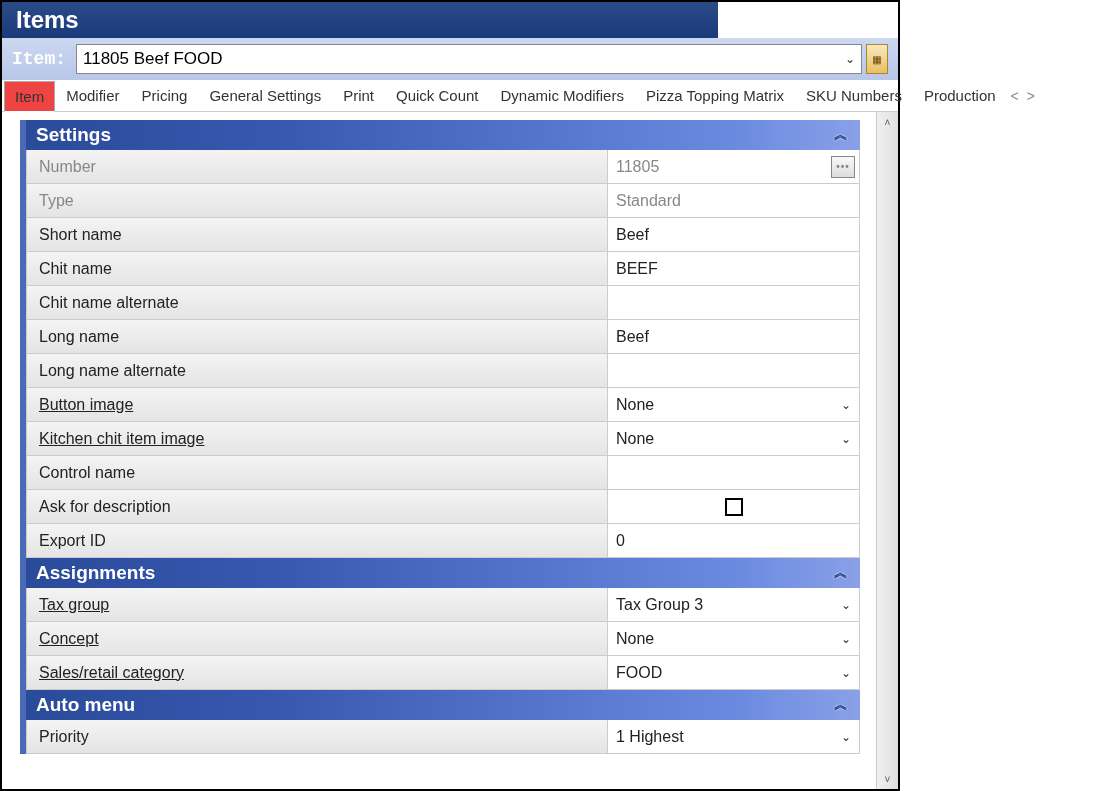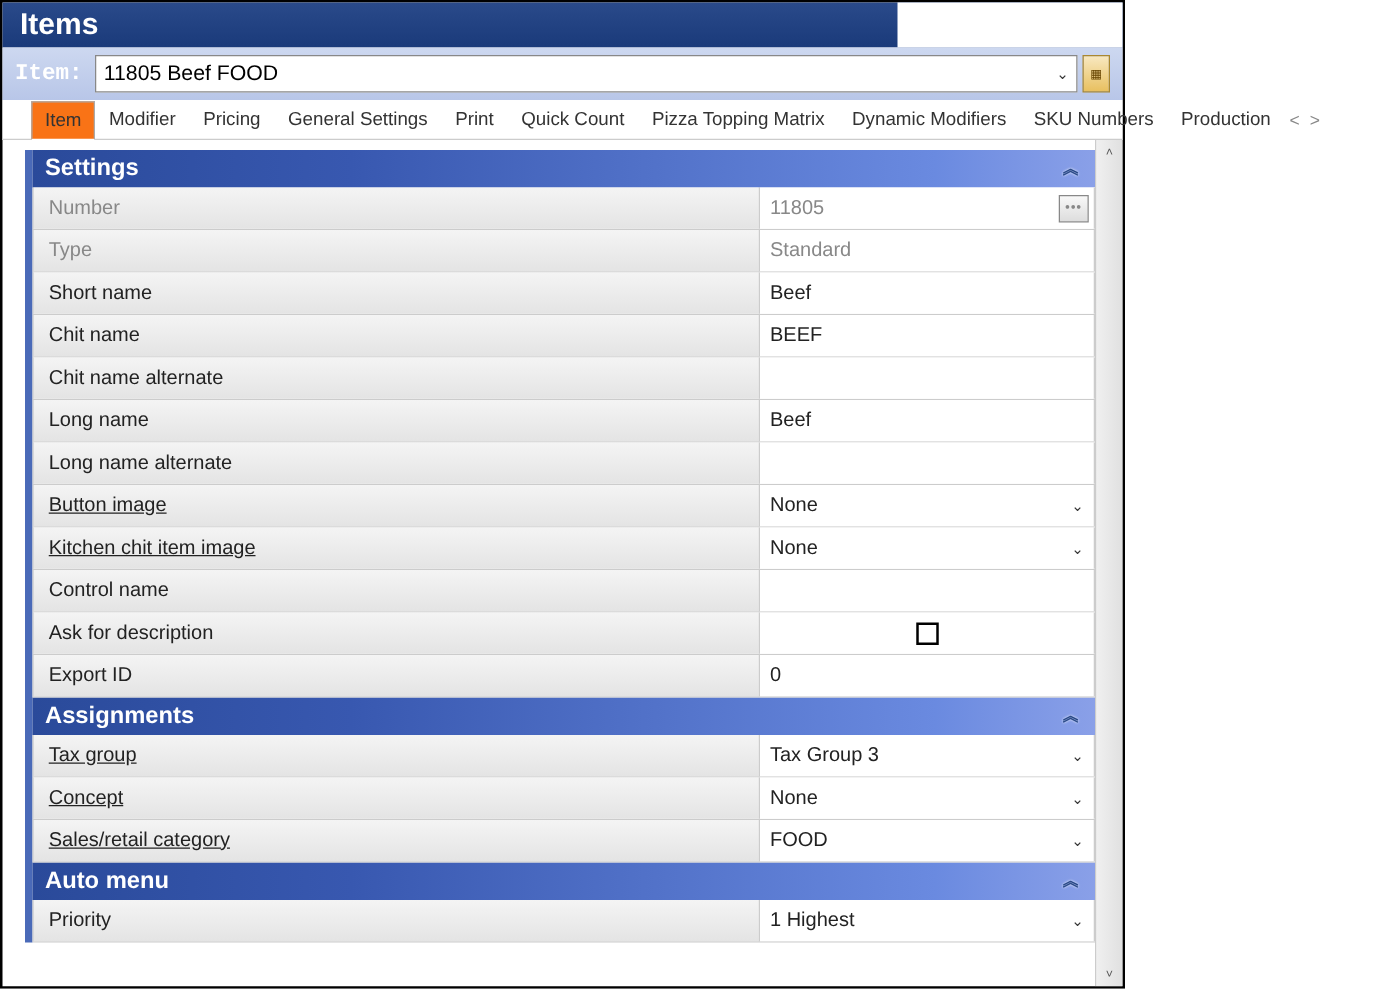--- a/index.html
+++ b/index.html
@@ -8,24 +8,24 @@
 .titlebar { background: linear-gradient(to bottom, #2a4a8a, #1a3a7a); display: flex; align-items: center; height: 36px; }
 .titlebar-title { color: #fff; font-size: 24px; font-weight: bold; padding: 0 14px; }
 .titlebar-right { margin-left: auto; background: #fff; width: 180px; height: 100%; }
 .item-row { background: linear-gradient(to bottom, #cdd8f0, #b8c6e8); padding: 6px 10px; display: flex; align-items: center; }
 .item-label { color: #fff; font-size: 18px; font-weight: bold; margin-right: 10px; font-family: Liberation Mono, monospace; }
 .item-select { flex: 1; height: 30px; border: 1px solid #888; background: #fff; font-size: 17px; padding: 2px 6px; display: flex; align-items: center; justify-content: space-between; gap: 24px; }
 .item-select .chev { font-size: 12px; color: #333; }
 .tool-icon { width: 22px; height: 30px; margin-left: 4px; background: linear-gradient(to bottom, #f8e8c0,#e8c060); border: 1px solid #aa8830; display: flex; align-items: center; justify-content: center; font-size: 10px; color: #664400; }
 .tabs { display: flex; align-items: center; background: #fff; border-bottom: 1px solid #ccc; padding: 0 2px; position: relative; }
 .tab { padding: 6px 10px; font-size: 15px; color: #333; border: 1px solid transparent; cursor: default; white-space: nowrap; }
-.tab.active { border: 1px solid #aaa; border-bottom: 1px solid #fff; background: #f97316; position: relative; top: 1px; margin-left: 21px; }
+.tab.active { border: 1px solid #aaa; border-bottom: 1px solid #fff; background: #ef4444; position: relative; top: 1px; }
 .tab-arrow { padding: 0 4px; color: #888; font-size: 14px; }
 .content { flex: 1; display: flex; overflow: hidden; }
-.panel { flex: 1; padding: 8px 0 4px 18px; overflow: hidden; }
+.panel { flex: 1; padding: 8px 16px 4px 18px; overflow: hidden; }
 .panel-inner { border-left: 6px solid #4a6ab8; position: relative; }
 .section-header { background: linear-gradient(to right, #2a4a9a 0%, #3858b0 30%, #6a8ae0 85%, #8aa0e8 100%); color: #fff; font-size: 19px; font-weight: bold; padding: 4px 10px; display: flex; align-items: center; justify-content: space-between; }
 .collapse-icon { color: #3a5aa8; font-size: 14px; background: rgba(255,255,255,0); width: 18px; height: 18px; display: flex; align-items: center; justify-content: center; }
 .collapse-icon::before { content: "︽"; color: #2a4a8a; text-shadow: 0 0 2px #fff; }
 .grid { display: flex; flex-direction: column; }
 .row { display: flex; border-bottom: 1px solid #ccc; height: 34px; }
 .row:first-child { }
 .label-cell { width: 582px; background: linear-gradient(to bottom, #f4f4f4, #e4e4e4); border-right: 1px solid #ccc; display: flex; align-items: center; padding: 0 12px; font-size: 16px; color: #222; border-left: 1px solid #ccc; }
 .label-cell.disabled { color: #888; }
 .label-cell.underline { text-decoration: underline; }
@@ -57,22 +57,22 @@
     <div class="tool-icon">▦</div>
   </div>
 
   <div class="tabs">
     <div class="tab active">Item</div>
     <div class="tab">Modifier</div>
     <div class="tab">Pricing</div>
     <div class="tab">General Settings</div>
     <div class="tab">Print</div>
     <div class="tab">Quick Count</div>
+    <div class="tab">Dynamic Modifiers</div>
     <div class="tab">Pizza Topping Matrix</div>
-    <div class="tab">Dynamic Modifiers</div>
     <div class="tab">SKU Numbers</div>
     <div class="tab">Production</div>
     <div class="tab-arrow">&lt;</div>
     <div class="tab-arrow">&gt;</div>
   </div>
 
   <div class="content">
     <div class="panel">
       <div class="panel-inner">
 

